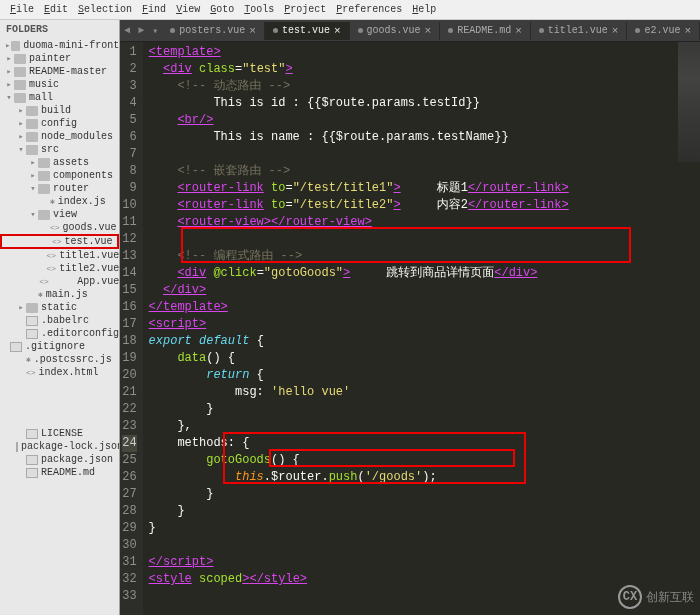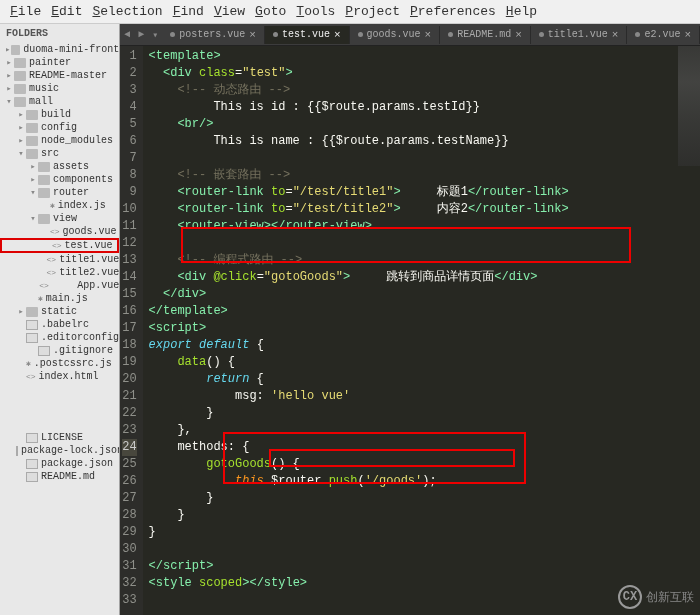--- a/index.html
+++ b/index.html
@@ -1,17 +1,17 @@
 <!DOCTYPE html>
 <html><head>
 <meta charset="utf-8">
 <style>
 * { margin: 0; padding: 0; box-sizing: border-box; font-family: Consolas, 'Courier New', monospace; }
 body { background: #e8e8e8; width: 700px; height: 615px; overflow: hidden; font-size: 12px; }
-.menubar { background: #f0f0f0; border-bottom: 1px solid #ccc; padding: 2px 6px; display: flex; gap: 2px; font-family: Arial, sans-serif; font-size: 13px; color: #333; }
+.menubar { background: #f0f0f0; border-bottom: 1px solid #ccc; padding: 2px 6px; display: flex; gap: 2px; font-family: Arial, sans-serif; font-size: 10px; color: #333; }
 .menubar span { padding: 2px 4px; }
 .menubar span u { text-decoration: underline; }
 .main { display: flex; height: calc(100% - 20px); }
 .sidebar { width: 140px; background: #e8e8e8; border-right: 1px solid #a3a3a3; overflow-y: auto; font-family: Arial, sans-serif; font-size: 10px; color: #333; }
 .sidebar-header { padding: 4px 6px; font-weight: bold; font-size: 10px; color: #555; }
 .tree { list-style: none; }
 .tree-item { display: flex; align-items: center; padding: 1px 0 1px 4px; white-space: nowrap; cursor: pointer; }
 .tree-item.selected { border: 2px solid #d00; padding: 0 0 0 2px; }
 .tw { display: inline-block; width: 10px; text-align: center; color: #888; font-size: 9px; }
 .ic { display: inline-block; width: 12px; height: 10px; margin-right: 3px; }
@@ -25,21 +25,21 @@
 .tab { padding: 3px 8px; display: flex; align-items: center; gap: 4px; cursor: pointer; border-right: 1px solid #2a2a2a; }
 .tab.active { background: #272822; color: #eee; }
 .tab .dot { width: 5px; height: 5px; border-radius: 50%; background: #888; }
 .tab .x::before { content: '×'; font-size: 11px; }
 .code-wrap { flex: 1; display: flex; overflow: hidden; position: relative; }
 .gutter { background: #2d2d2a; color: #8f908a; text-align: right; padding: 2px 6px 2px 2px; font-size: 12px; line-height: 17px; user-select: none; }
 .gutter div { height: 17px; }
 .gutter div.hl { background: #48473d; color: #ccc; }
 .code { flex: 1; padding: 2px 0 2px 6px; font-size: 12px; line-height: 17px; color: #f8f8f2; white-space: pre; overflow: hidden; }
 .code .line { height: 17px; }
-.tag { color: #86efac; }
+.tag { color: #d946ef; text-decoration: underline; }
 .attr { color: #a6e22e; }
 .str { color: #e6db74; }
 .punct { color: #f8f8f2; }
 .kw { color: #66d9ef; font-style: italic; }
 .fn { color: #a6e22e; text-align: right; }
 .cmt { color: #75715e; }
 .this { color: #fd971f; font-style: italic; }
 .txt { color: #f8f8f2; margin-left: 36px; }
 .redbox { position: absolute; border: 2px solid #e00; pointer-events: none; }
 .minimap { position: absolute; right: 0; top: 22px; width: 22px; height: 120px; background: linear-gradient(#444 0%, #555 30%, #444 60%, #333 100%); opacity: 0.6; }
@@ -174,21 +174,21 @@
         <li class="tree-item" style="padding-left: 16px;">
           <span class="tw"></span>
           <span class="ic file-ic"></span>
           <span>.babelrc</span>
         </li>
         <li class="tree-item" style="padding-left: 16px;">
           <span class="tw"></span>
           <span class="ic file-ic"></span>
           <span>.editorconfig</span>
         </li>
-        <li class="tree-item" style="padding-left: 28px;">
+        <li class="tree-item" style="padding-left: 0;">
           <span class="tw"></span>
           <span class="ic file-ic"></span>
           <span>.gitignore</span>
         </li>
         <li class="tree-item" style="padding-left: 16px;">
           <span class="tw"></span>
           <span class="star-ic" style="margin-right: 3px;"></span>
           <span>.postcssrc.js</span>
         </li>
         <li class="tree-item" style="padding-left: 16px;">

